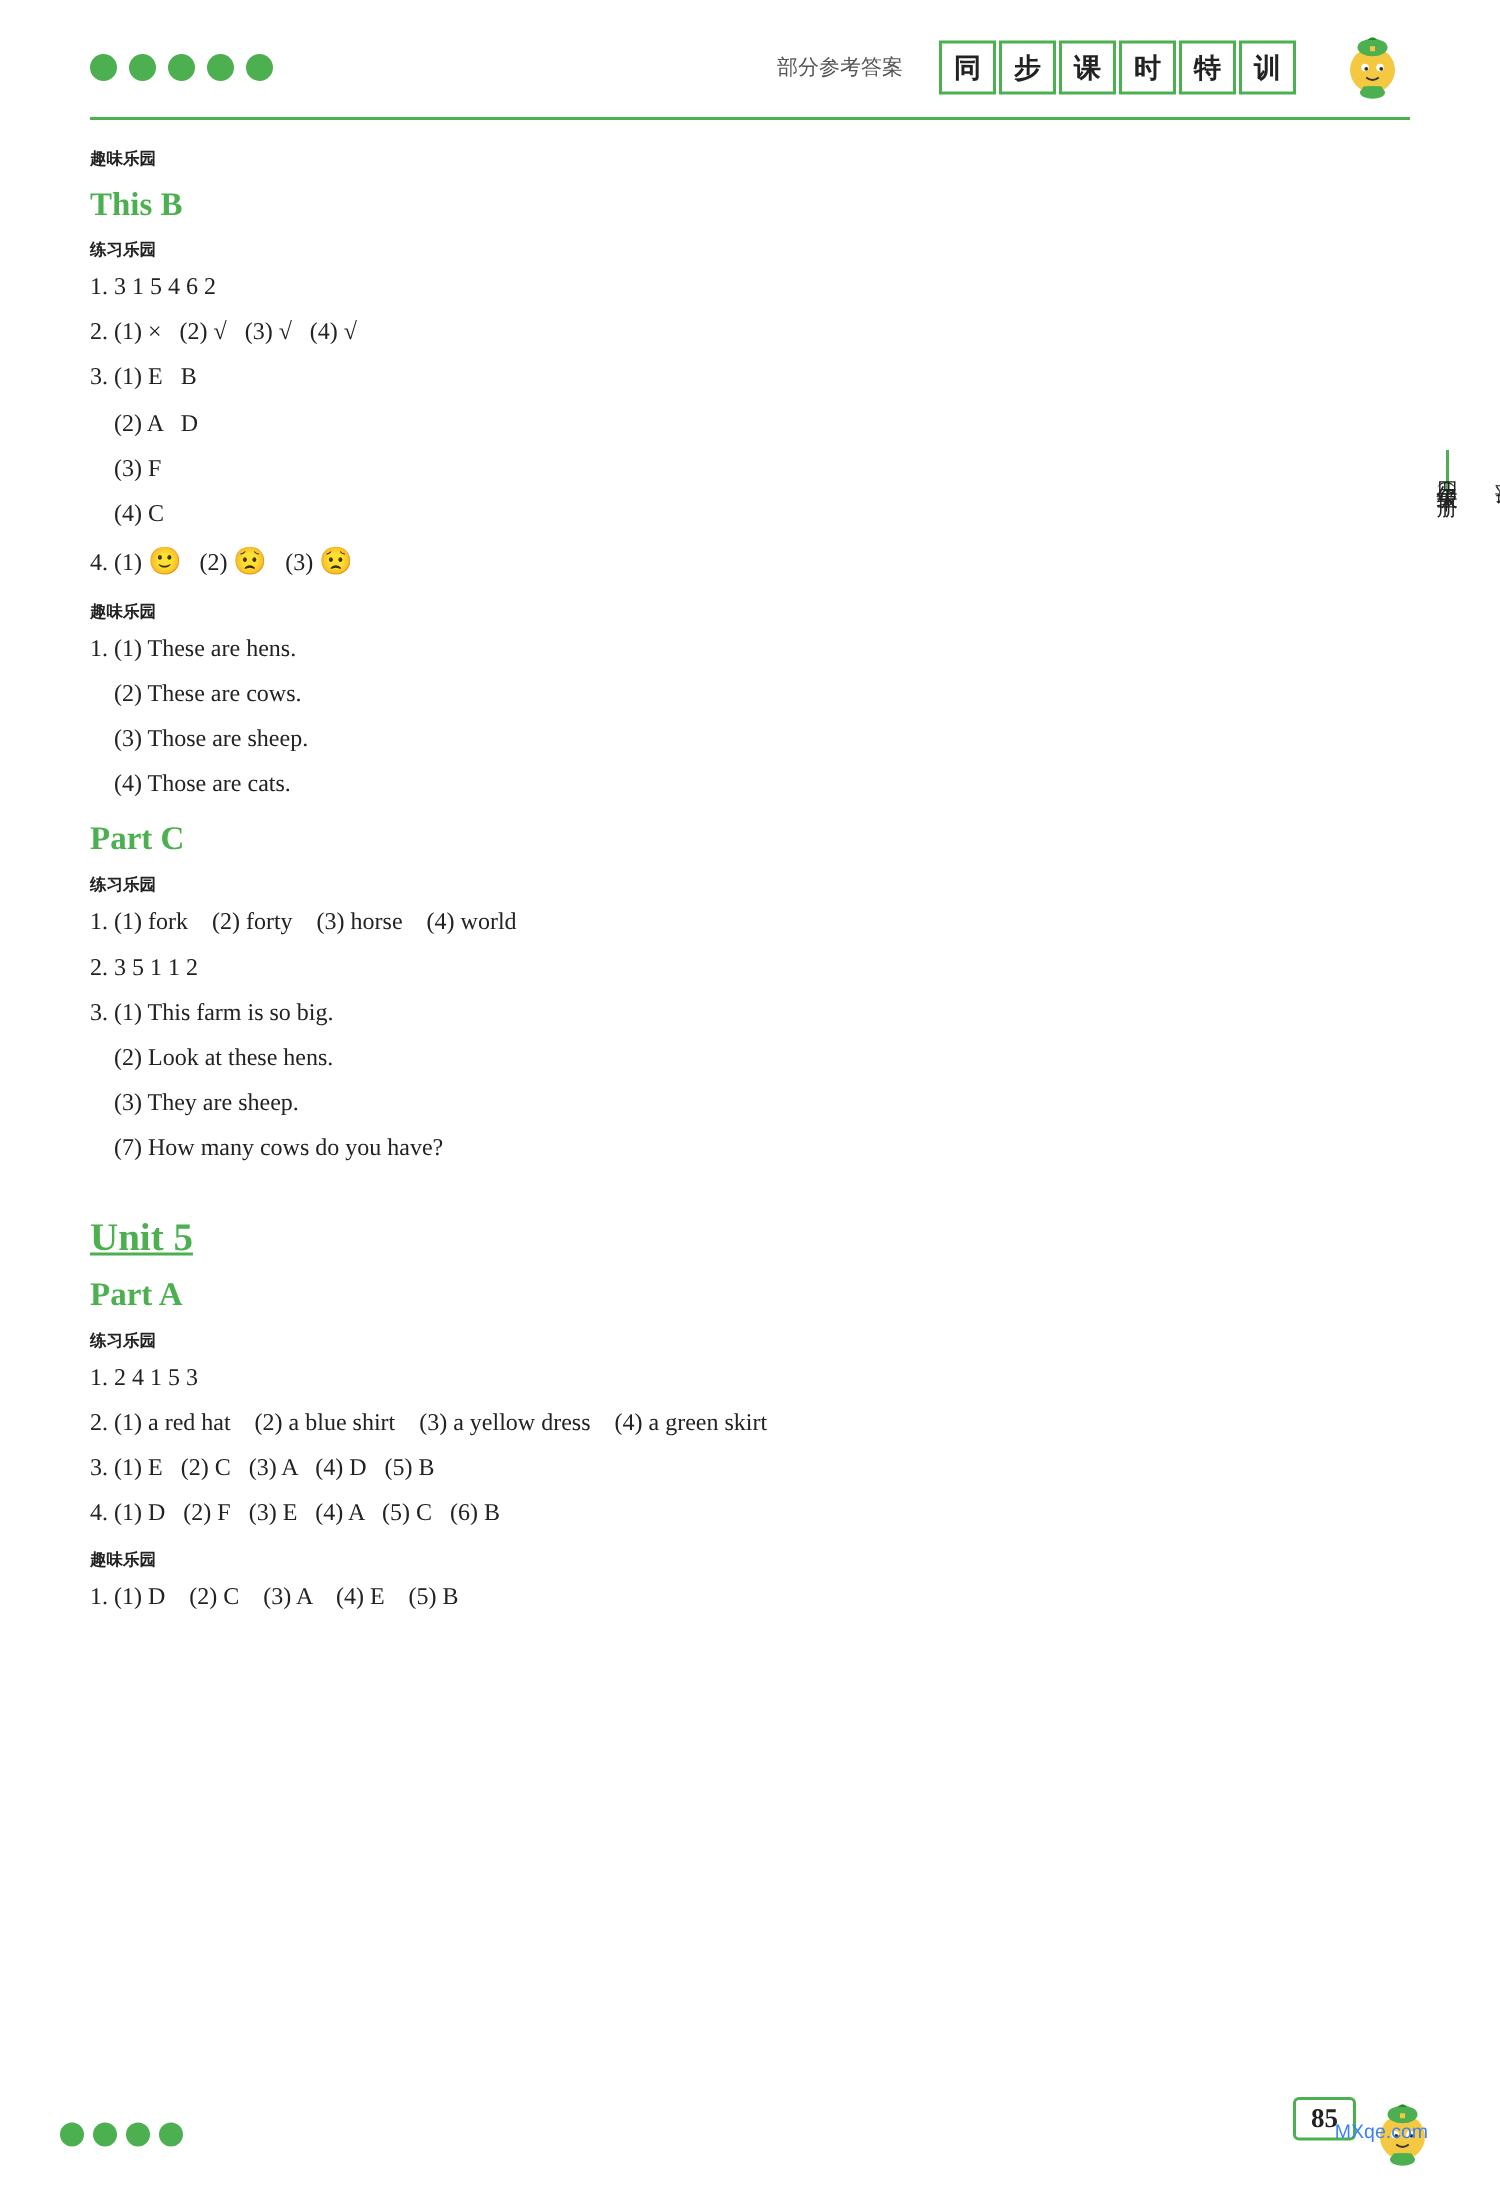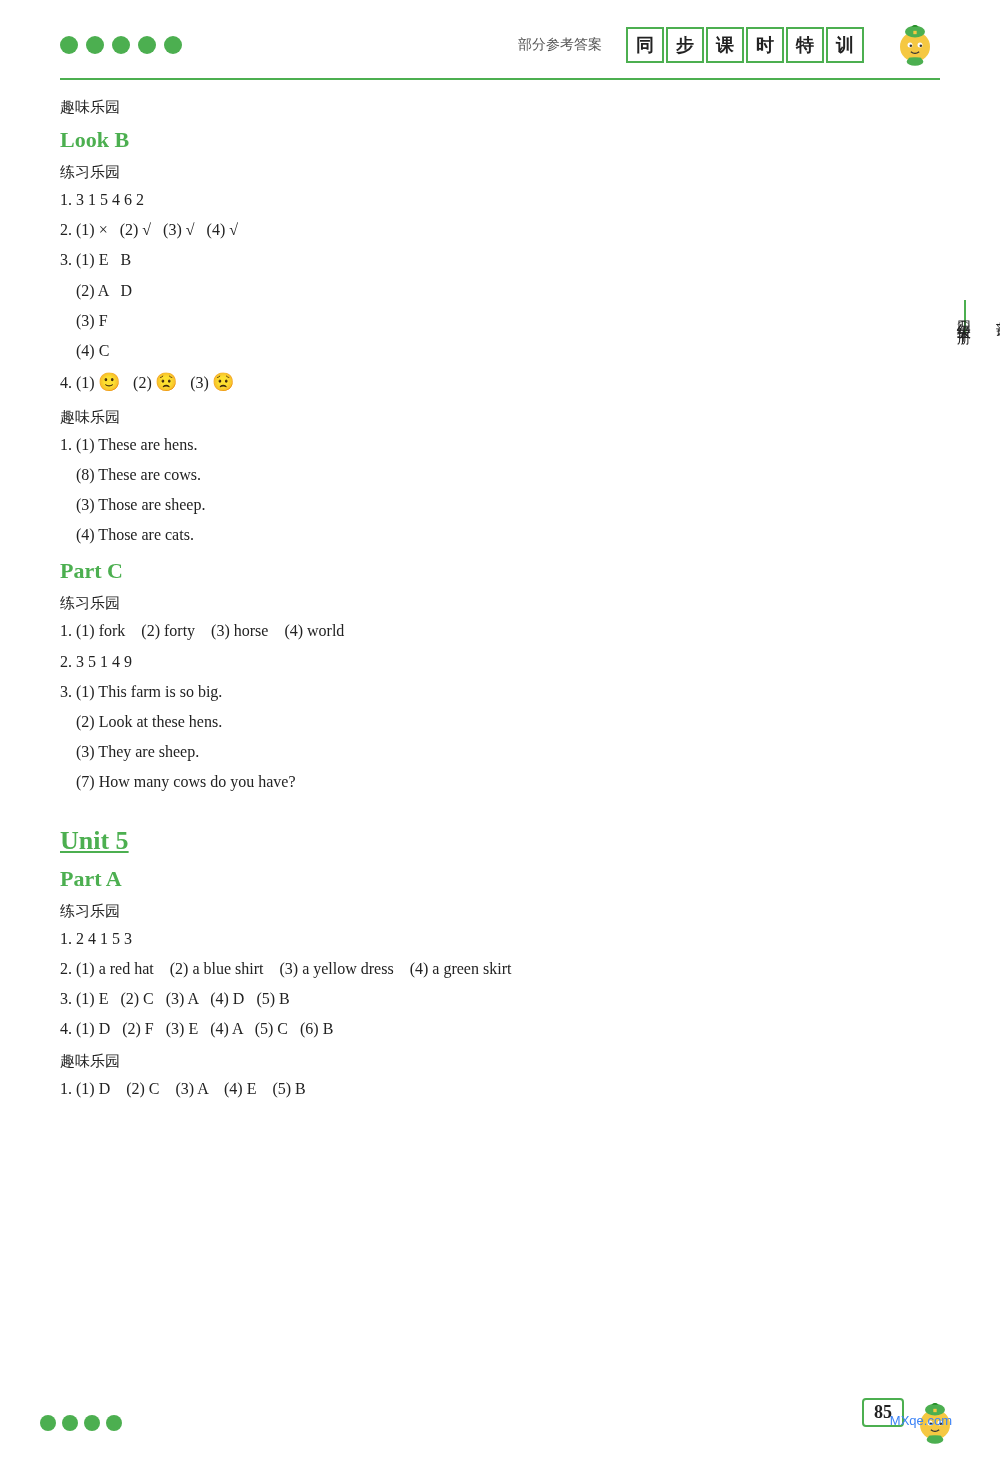--- a/index.html
+++ b/index.html
@@ -71,22 +71,22 @@
     }
 
     .mascot {
       width: 50px;
       height: 50px;
       margin-left: 8px;
     }
 
     
     .section-zh {
-      font-size: 15px;
-      font-weight: normal;
+      font-size: 11px;
+      font-weight: bold;
       color: #222;
       margin: 10px 0 4px 0;
     }
 
     .part-header {
       font-size: 22px;
       font-weight: bold;
       color: #4CAF50;
       margin: 10px 0 4px 0;
     }
@@ -221,40 +221,40 @@
         <path d="M26 8 Q30 4 34 8" fill="#228B22"></path>
         <rect x="28" y="13" width="4" height="4" fill="#f5c842"></rect>
       </svg>
     </div>
   </div>
 
   <div class="content">
 
     <div class="section-zh">趣味乐园</div>
 
-    <div class="part-header">Look B</div>
+    <div class="part-header">This B</div>
     <div class="section-zh">练习乐园</div>
     <div class="answer-line">1. 3 1 5 4 6 2</div>
     <div class="answer-line">2. (1) ×&nbsp;&nbsp; (2) √&nbsp;&nbsp; (3) √&nbsp;&nbsp; (4) √</div>
     <div class="answer-line">3. (1) E &nbsp; B</div>
     <div class="answer-line indent">(2) A &nbsp; D</div>
     <div class="answer-line indent">(3) F</div>
     <div class="answer-line indent">(4) C</div>
     <div class="answer-line">4. (1) <span class="face">🙂</span> &nbsp; (2) <span class="face">😟</span> &nbsp; (3) <span class="face">😟</span></div>
 
     <div class="section-zh">趣味乐园</div>
     <div class="answer-line">1. (1) These are hens.</div>
-    <div class="answer-line indent">(8) These are cows.</div>
+    <div class="answer-line indent">(2) These are cows.</div>
     <div class="answer-line indent">(3) Those are sheep.</div>
     <div class="answer-line indent">(4) Those are cats.</div>
 
     <div class="part-header">Part C</div>
     <div class="section-zh">练习乐园</div>
     <div class="answer-line">1. (1) fork &nbsp;&nbsp; (2) forty &nbsp;&nbsp; (3) horse &nbsp;&nbsp; (4) world</div>
-    <div class="answer-line">2. 3 5 1 4 9</div>
+    <div class="answer-line">2. 3 5 1 1 2</div>
     <div class="answer-line">3. (1) This farm is so big.</div>
     <div class="answer-line indent">(2) Look at these hens.</div>
     <div class="answer-line indent">(3) They are sheep.</div>
     <div class="answer-line indent">(7) How many cows do you have?</div>
 
     <div style="margin-top: 30px;">
       <div class="unit-header">Unit  5</div>
       <div class="part-header">Part A</div>
       <div class="section-zh">练习乐园</div>
       <div class="answer-line">1. 2 4 1 5 3</div>

